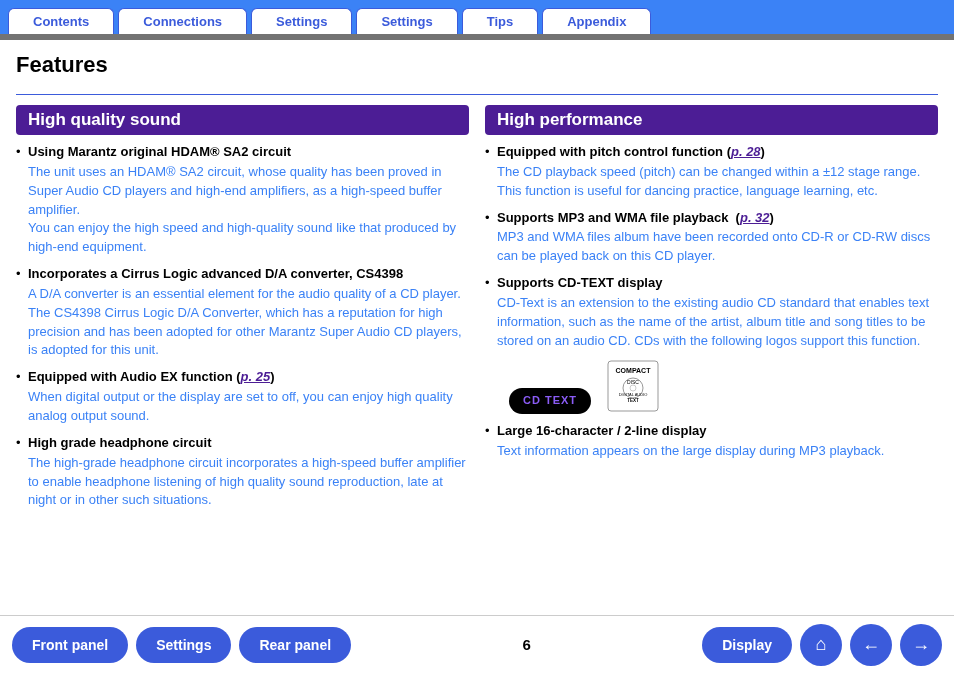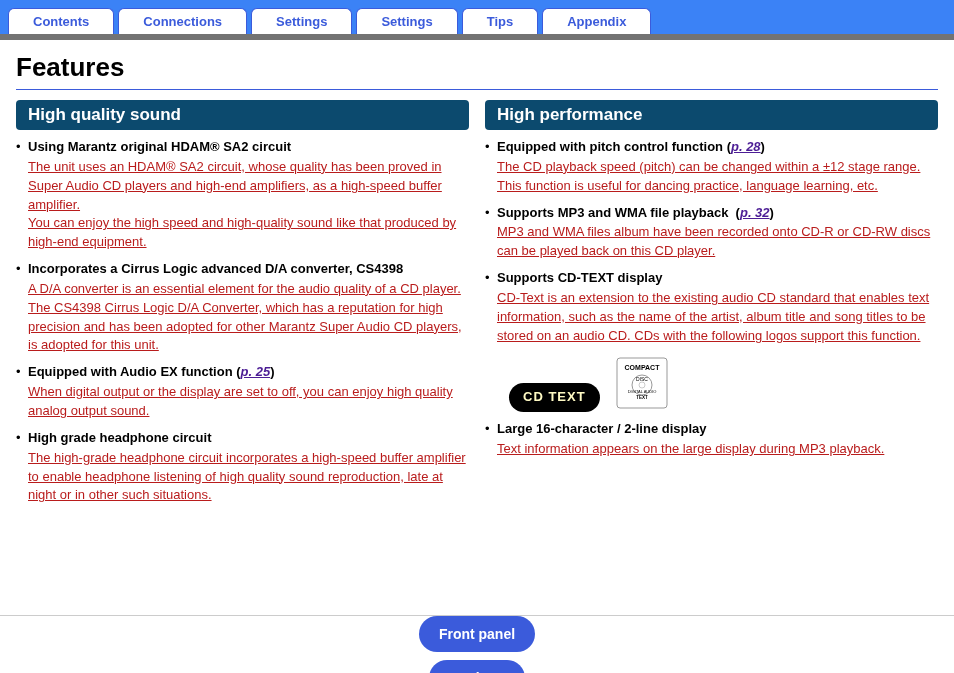--- a/index.html
+++ b/index.html
@@ -22,40 +22,40 @@
       border-bottom: 6px solid #737373;
       gap: 2px;
     }
 
     
     .page-content {
       padding: 12px 16px 8px 16px;
     }
 
     .page-title {
-      font-size: 26px;
+      font-size: 22px;
       font-weight: bold;
       color: #000;
       margin-bottom: 10px;
       border-bottom: 1.5px solid #3b5bdb;
-      padding-bottom: 6px;
+      padding-bottom: 16px;
     }
 
     .two-col {
       display: flex;
       gap: 16px;
       margin-top: 2px;
     }
 
     .col {
       flex: 1;
     }
 
     .section-header {
-      background: #0c4a6e;
+      background: #4c1d95;
       color: #fff;
       font-size: 17px;
       font-weight: bold;
       padding: 5px 12px;
       border-radius: 4px;
       margin-bottom: 8px;
     }
 
     .feature-list {
       list-style: none;
@@ -76,41 +76,40 @@
       top: 0;
     }
 
     .feature-list li strong {
       font-weight: bold;
     }
 
     .feature-list li .body-text {
       display: block;
       margin-top: 1px;
-      color: #b91c1c;
-      text-decoration: underline;
+      color: #3b82f6;
     }
 
     .page-ref {
       color: #4c1d95;
       text-decoration: underline;
       font-style: italic;
     }
 
     .cd-logos {
       display: flex;
       align-items: center;
       gap: 16px;
       margin: 8px 0 8px 12px;
     }
 
     .cd-text-logo {
       background: #000;
-      color: #fef9c3;
-      font-size: 13px;
+      color: #8b5cf6;
+      font-size: 11px;
       font-weight: bold;
       padding: 5px 14px;
       border-radius: 20px;
       letter-spacing: 1px;
       display: flex;
       align-items: center;
       gap: 3px;
       margin-top: 30px;
     }
 
@@ -125,21 +124,20 @@
       bottom: 0;
       left: 0;
       right: 0;
       height: 58px;
       background: #fff;
       border-top: 1px solid #ccc;
       display: flex;
       align-items: center;
       padding: 0 12px;
       gap: 8px;
-      flex-direction: column;
     }
 
     .bottom-btn {
       background: #3b5bdb;
       color: #fff;
       font-size: 14px;
       font-weight: bold;
       padding: 10px 20px;
       border-radius: 30px;
       border: none;

